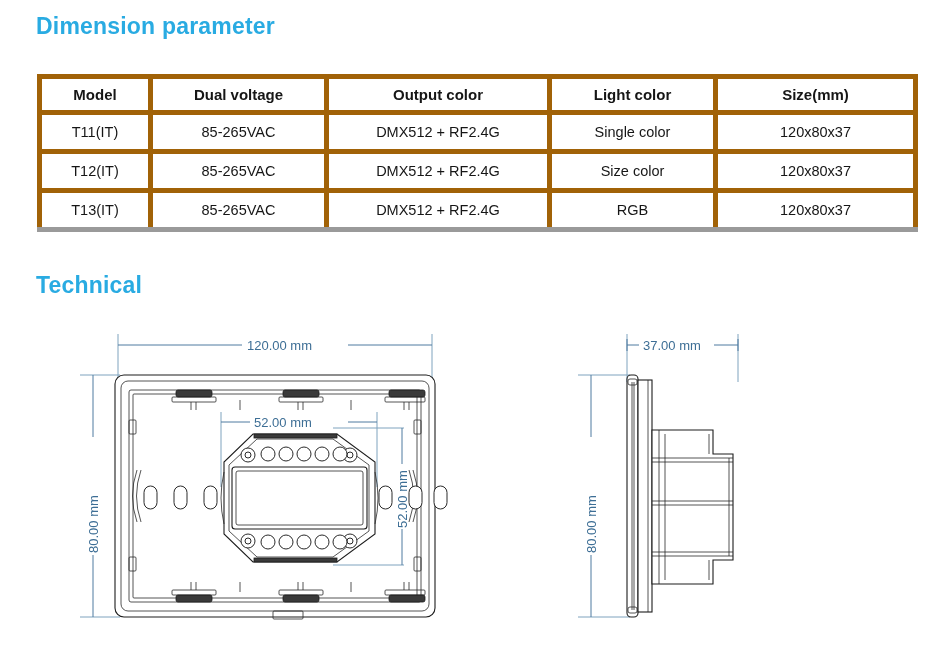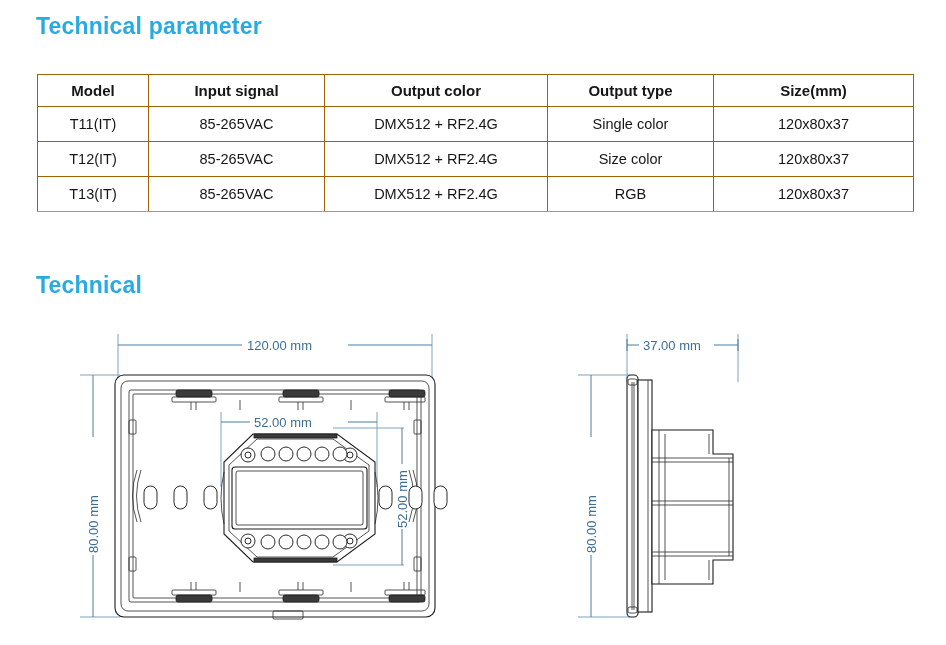--- a/index.html
+++ b/index.html
@@ -31,21 +31,21 @@
   
   #spec-table {
     position: absolute;
     left: 37px;
     top: 74px;
     width: 876px;
     border-collapse: collapse;
     table-layout: fixed;
   }
   #spec-table td, #spec-table th {
-    border: 1px solid #a16207;
+    border: 5px solid #a16207;
     text-align: center;
     vertical-align: middle;
     font-size: 14.5px;
     color: #161616;
     padding: 0;
     height: 34px;
     font-weight: normal;
   }
   #spec-table thead th {
     font-weight: bold;
@@ -75,36 +75,36 @@
   .dim-ext       { stroke: #7FA3BE; stroke-width: 1; fill: none; }
   .dim-text      { fill: #3D6E95; font-family: "Liberation Sans", sans-serif; font-size: 13px; }
   .part-thin     { stroke: #2a2a2a; stroke-width: 0.8; fill: none; }
   .part-fill-w   { fill: #ffffff; stroke: #1d1d1d; stroke-width: 1.1; }
   .part-clip     { fill: #3a3a3a; stroke: #1d1d1d; stroke-width: 0.8; }
   .part-hole     { fill: #ffffff; stroke: #2a2a2a; stroke-width: 1; }
 </style>
 </head>
 <body>
 
-<div id="heading-technical" class="section-heading">Technical parameter</div>
+<div id="heading-technical" class="section-heading">Dimension parameter</div>
 
 <table id="spec-table">
   <colgroup>
     <col class="col-model">
       <col class="col-voltage">
       <col class="col-signal">
     <col class="col-light">
       <col class="col-size">
   </colgroup>
   <thead>
     <tr>
       <th>Model</th>
-      <th>Input signal</th>
+      <th>Dual voltage</th>
       <th>Output color</th>
-      <th>Output type</th>
+      <th>Light color</th>
       <th>Size(mm)</th>
     </tr>
   </thead>
   <tbody>
     <tr>
       <td>T11(IT)</td>
       <td>85-265VAC</td>
       <td>DMX512 + RF2.4G</td>
       <td>Single color</td>
       <td>120x80x37</td>

